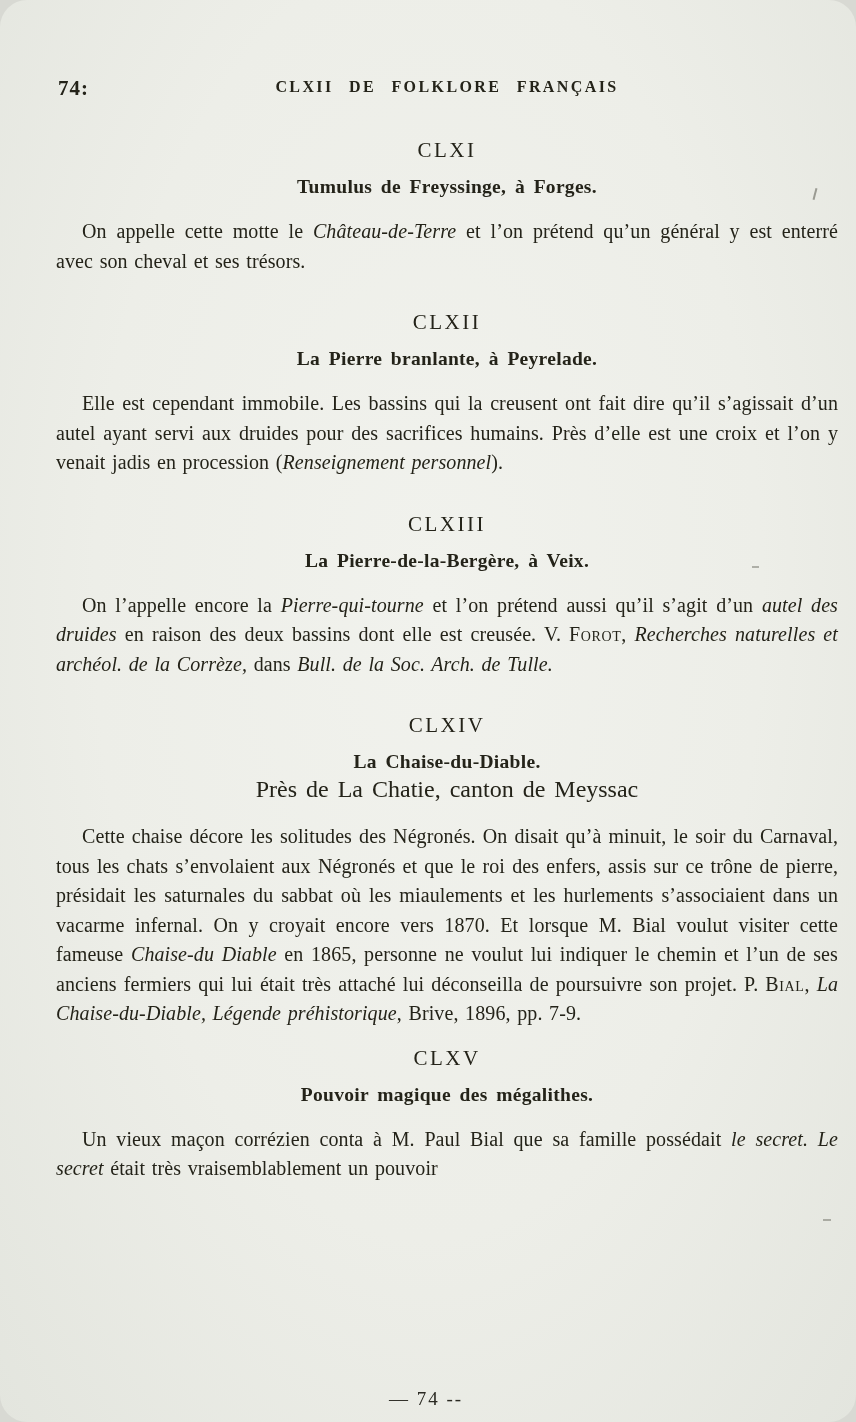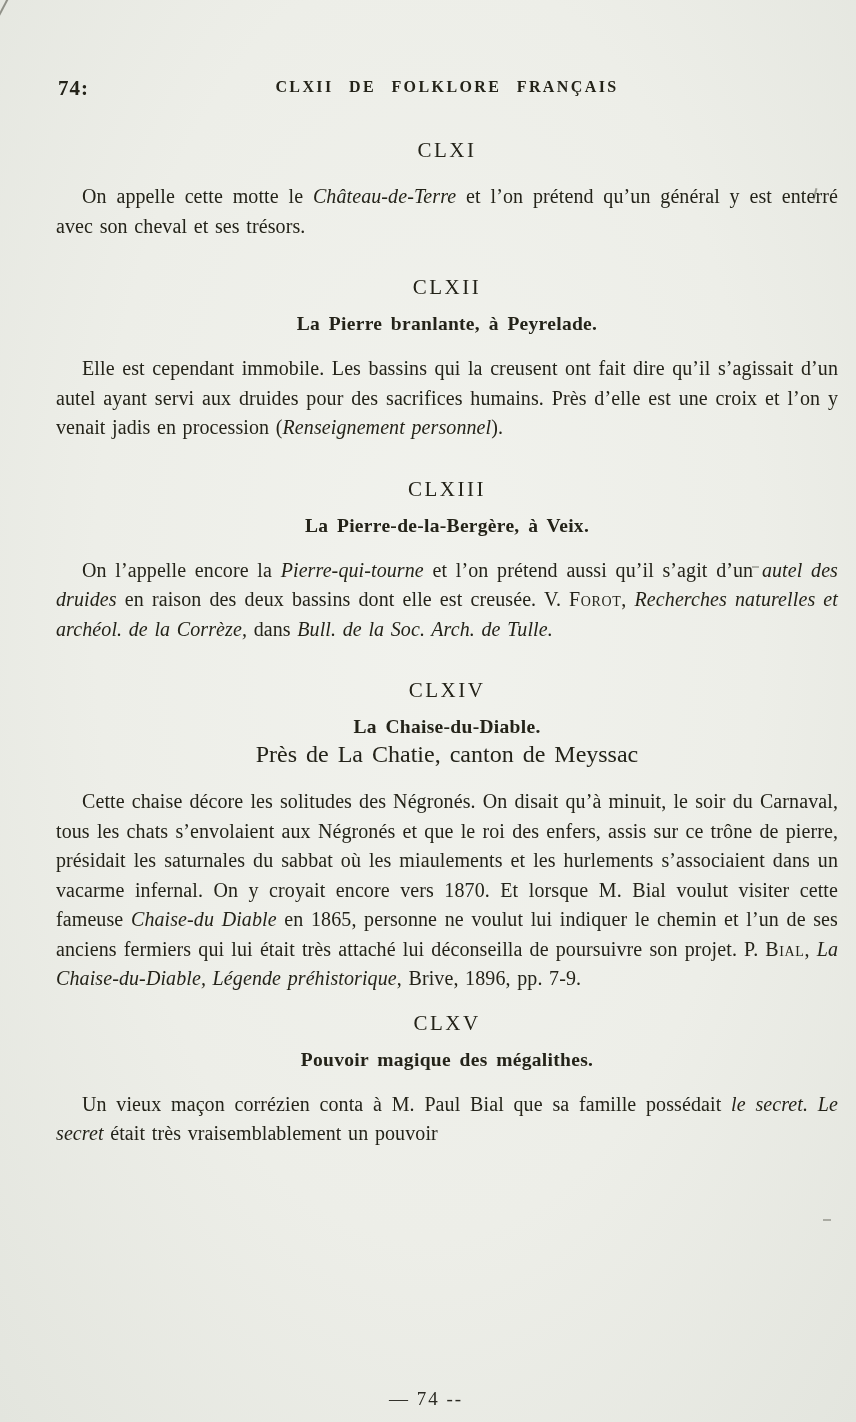--- a/index.html
+++ b/index.html
@@ -8,20 +8,21 @@
   .sheet {
     position: relative;
     width: 856px;
     height: 1422px;
     margin: 0 auto;
     overflow: hidden;
     background: radial-gradient(ellipse at 50% 42%, #f1f2ed 0%, #edeee8 55%, #e3e5de 100%);
     color: #242319;
     font-family: "Liberation Serif", "DejaVu Serif", serif;
     padding: 78px 18px 16px 56px;
+    border-radius: 27px;
   }
 
   .page-header { position: relative; height: 26px; }
   .folio {
     position: absolute; left: 2px; top: -2px;
     font-weight: 700; font-size: 21px; letter-spacing: 1px;
   }
   .running-title {
     display: block; text-align: center;
     font-size: 16px; font-weight: 700;
@@ -74,20 +75,21 @@
   <div class="artifact artifact-3"></div>
   <div class="artifact artifact-4"></div>
 
   <header class="page-header">
     <span class="folio">74:</span>
     <span class="running-title">CLXII DE FOLKLORE FRANÇAIS</span>
   </header>
 
   <section>
     <h2 class="sec-num">CLXI</h2>
+    <h3 class="sec-title">Tumulus de Freyssinge, à Forges.</h3>
     <p class="body-par"><span>On appelle cette motte le </span><span class="it">Château-de-Terre</span><span> et l’on prétend qu’un général y est enterré avec son cheval et ses trésors.</span></p>
   </section>
 
   <section>
     <h2 class="sec-num">CLXII</h2>
     <h3 class="sec-title">La Pierre branlante, à Peyrelade.</h3>
     <p class="body-par"><span>Elle est cependant immobile. Les bassins qui la creusent ont fait dire qu’il s’agissait d’un autel ayant servi aux druides pour des sacrifices humains. Près d’elle est une croix et l’on y venait jadis en procession (</span><span class="it">Renseignement personnel</span><span>).</span></p>
   </section>
 
   <section>

